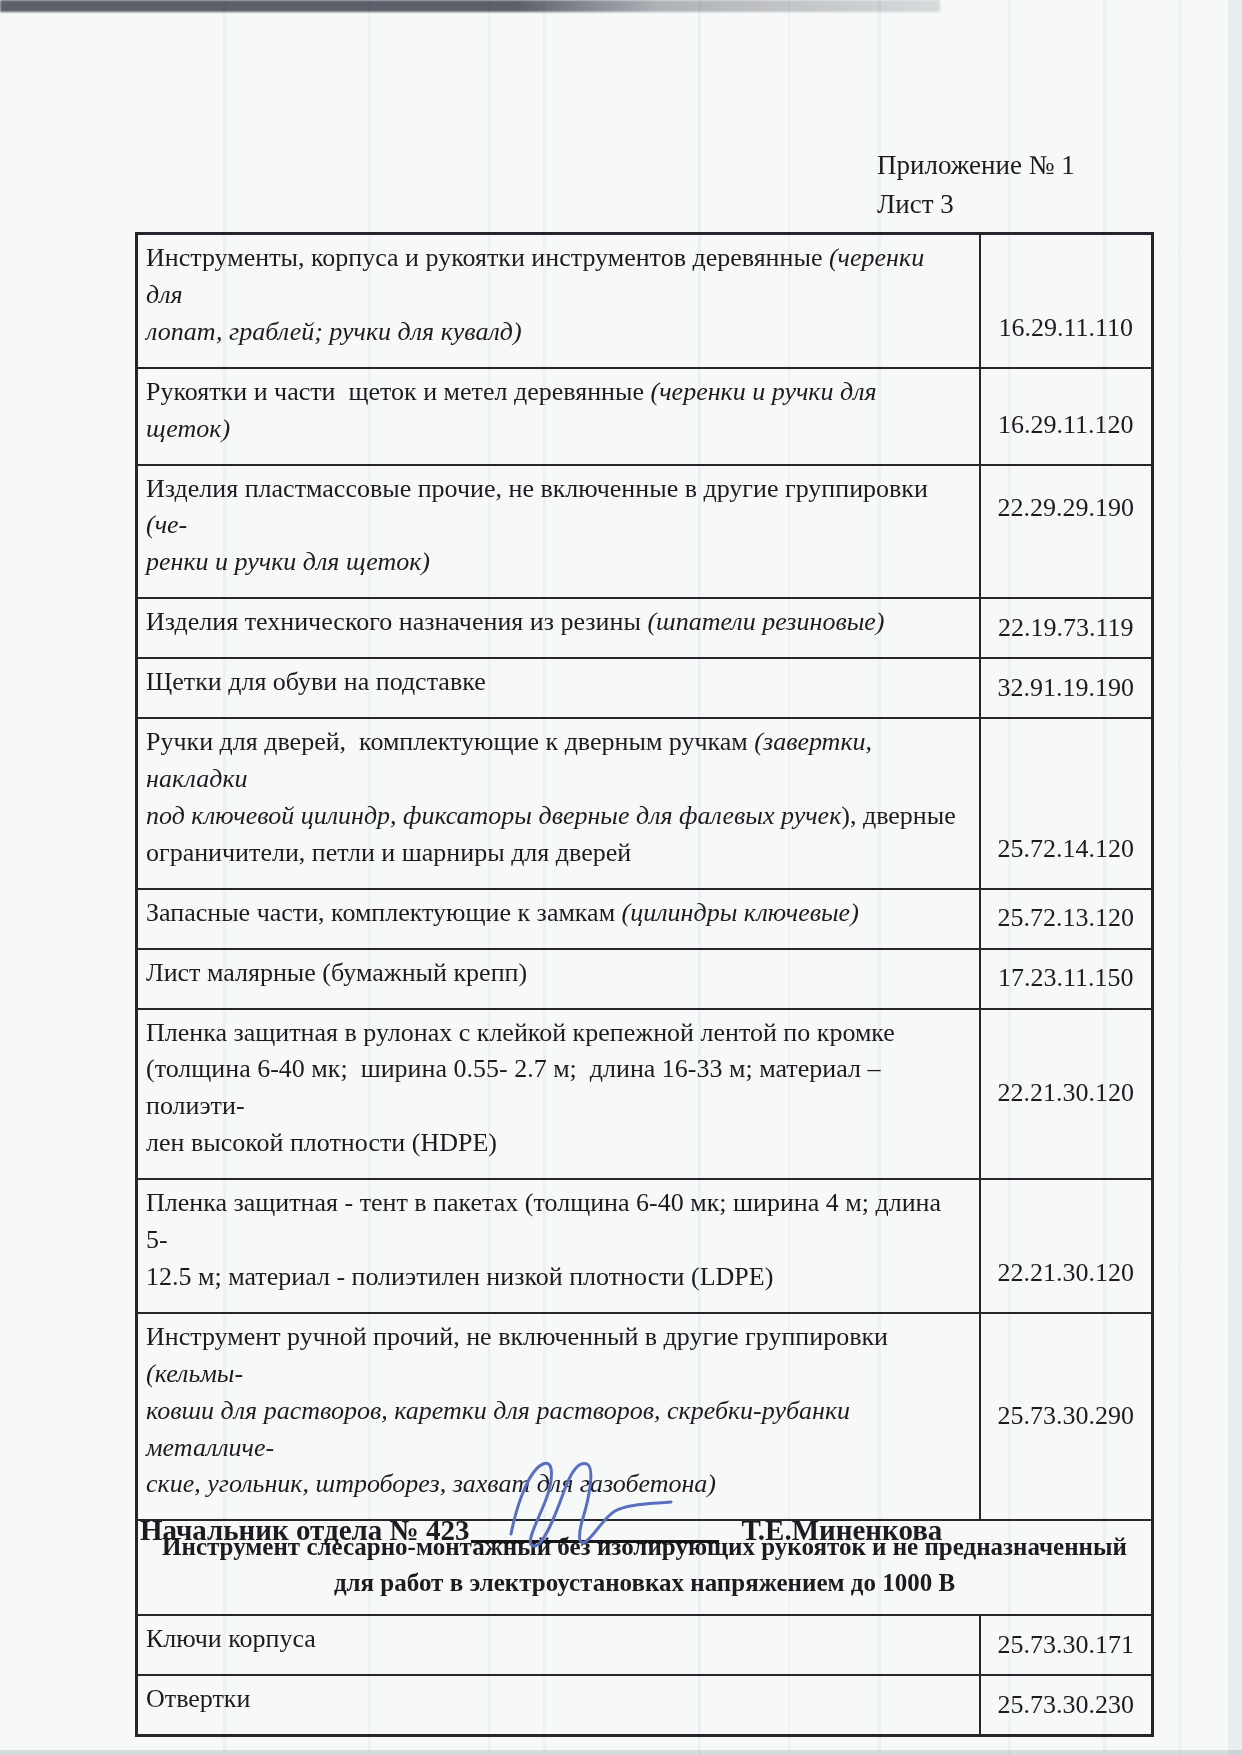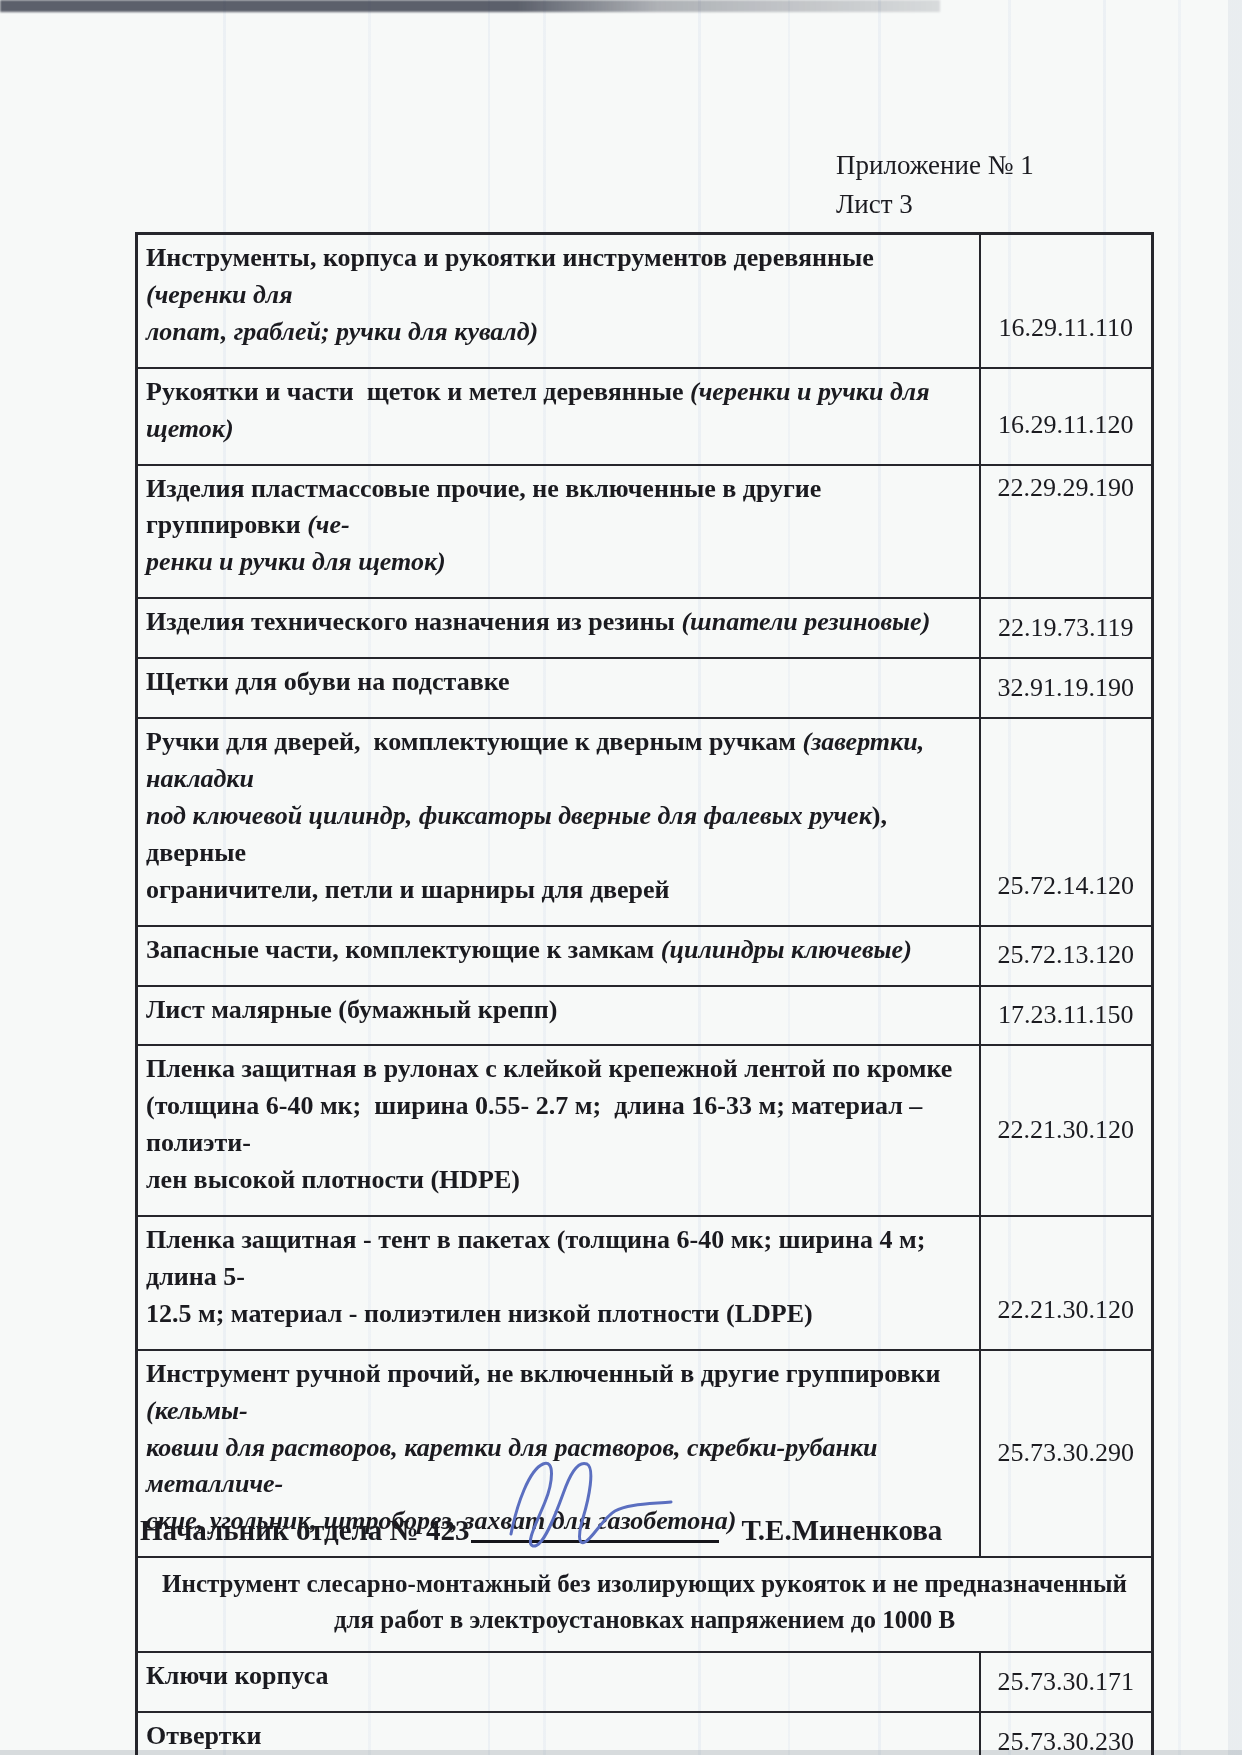--- a/index.html
+++ b/index.html
@@ -13,36 +13,36 @@
   .scan-streaks{position:absolute;inset:0;pointer-events:none;
     background:
       linear-gradient(90deg, transparent 0 223px, rgba(140,165,210,.10) 223px 226px, transparent 226px 368px, rgba(140,165,210,.08) 368px 371px, transparent 371px 488px, rgba(140,165,210,.10) 488px 490px, transparent 490px 543px, rgba(140,165,210,.09) 543px 546px, transparent 546px 698px, rgba(140,165,210,.10) 698px 701px, transparent 701px 788px, rgba(140,165,210,.08) 788px 790px, transparent 790px 878px, rgba(140,165,210,.10) 878px 881px, transparent 881px 1008px, rgba(140,165,210,.09) 1008px 1011px, transparent 1011px 1103px, rgba(140,165,210,.10) 1103px 1106px, transparent 1106px 1178px, rgba(140,165,210,.08) 1178px 1181px, transparent 1181px 1228px, rgba(150,165,190,.14) 1228px 1242px);
   }
   .scan-top-smudge{position:absolute;top:0;left:0;width:940px;height:12px;pointer-events:none;
     background:linear-gradient(90deg, rgba(40,45,60,.75) 0 55%, rgba(40,45,60,.35) 70%, rgba(40,45,60,.15) 100%);
     filter:blur(1px);
   }
   .scan-bottom-line{position:absolute;bottom:0;left:0;width:100%;height:5px;background:rgba(120,130,140,.25);pointer-events:none;}
 
-  .appendix-note{position:absolute;top:146px;left:836px;font-size:27px;line-height:39px;}
+  .appendix-note{position:absolute;top:146px;left:877px;font-size:27px;line-height:39px;}
 
   table.okpd{
     position:absolute;top:232px;left:135px;
     width:1016px;border-collapse:collapse;table-layout:fixed;
     font-size:26px;line-height:1.42;
   }
   table.okpd td{border:2px solid #26262c;}
   table.okpd tr:first-child td{border-top:3px solid #26262c;}
-  table.okpd td:first-child{border-left:3px solid #26262c;font-weight:bold;}
+  table.okpd td:first-child{border-left:3px solid #26262c;}
   table.okpd td:last-child{border-right:3px solid #26262c;}
   table.okpd tr:last-child td{border-bottom:3px solid #26262c;}
   col.c-desc{width:843px;} col.c-code{width:173px;}
   td.desc-cell{padding:5px 12px 16px 8px;white-space:pre-wrap;vertical-align:top;}
   td.code-cell{text-align:center;padding:4px 6px;}
-  td.code-cell.v-top{vertical-align:top;padding-top:4px;}
+  td.code-cell.v-top{vertical-align:top;padding-top:24px;}
   td.code-cell.v-middle{vertical-align:middle;}
   td.code-cell.v-bottom{vertical-align:bottom;padding-bottom:20px;}
   td.section-cell{
     text-align:center;font-weight:bold;font-size:25px;
     padding:8px 14px 14px 14px;white-space:normal;
   }
   .ital{font-style:italic;}
 
   .sig-footer{position:absolute;top:1500px;left:140px;width:980px;
     display:flex;align-items:flex-end;font-size:29px;font-weight:bold;}

